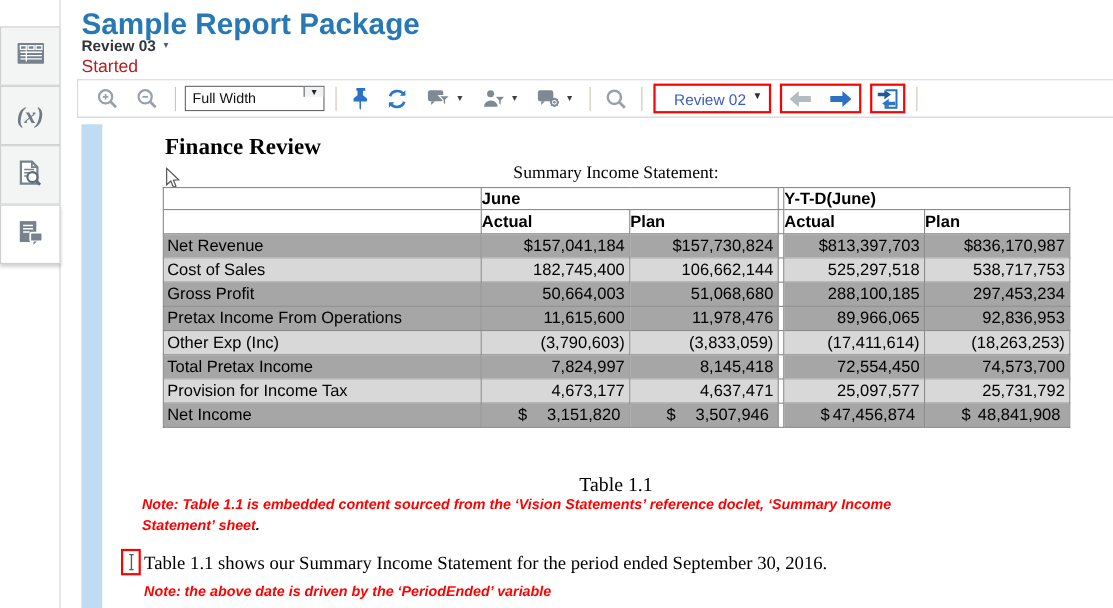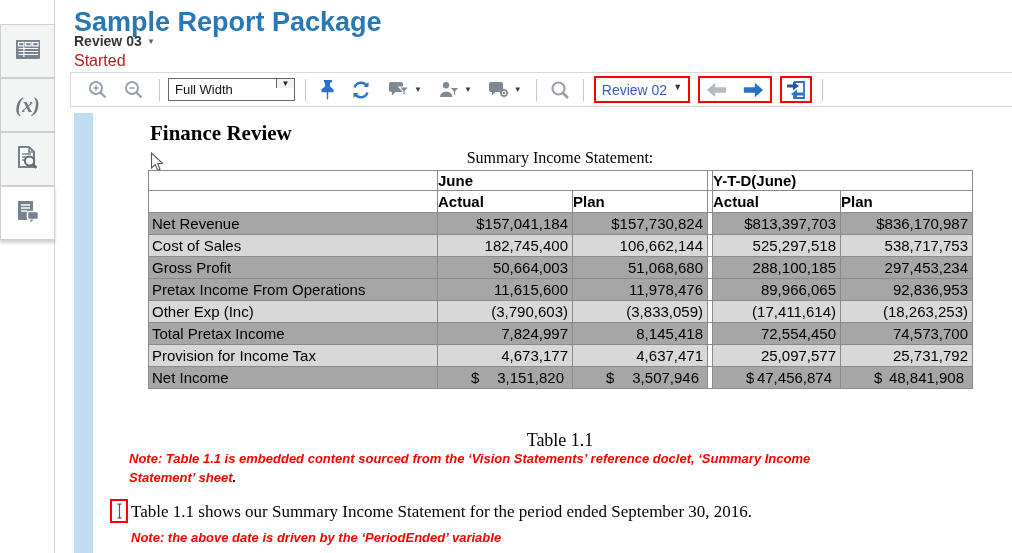--- a/index.html
+++ b/index.html
@@ -26,21 +26,21 @@
              border-top:1px solid #d9d9d9; border-bottom:1px solid #cfcfcf; border-left:1px solid #d9d9d9;
              display:flex; align-items:center; }
   .tb-btn { display:flex; align-items:center; justify-content:center; cursor:pointer; background:none; border:none; padding:0; }
   .tb-sep { width:1px; height:22px; background:#cdc6b6; }
   .combo { width:127px; height:23px; border:1px solid #666; background:#fff; display:flex; align-items:flex-start; cursor:pointer; }
   .combo-label { flex:1; font-size:13px; padding:3px 0 0 6px; color:#111; }
   .combo-btn { width:18px; border-left:1px solid #666; background:#f1f2f3; display:flex; align-items:center; justify-content:center; }
   .combo-btn .caret { font-size:8px; color:#222; }
   .dd-caret { font-size:8px; color:#3c4043; margin-left:4px; }
   .red-box { border:2px solid var(--red,#ff0000); display:flex; align-items:center; padding:2px 6px; height:27px; }
-  .review-sel { font-size:14px; color:var(--link_blue,#3a5bc0); cursor:pointer; display:flex; align-items:flex-start; gap:6px; }
+  .review-sel { font-size:14px; color:var(--link_blue,#3a5bc0); cursor:pointer; display:flex; align-items:flex-start; gap:6px;margin-left:11px; }
   .review-sel .caret { font-size:9px; color:#333; }
 
   
   .blue-strip { position:absolute; left:74px; top:113px; width:19px; height:440px; background:var(--strip_blue,#bfdcf3); }
 
   .doc-heading { position:absolute; left:150px; top:121px; font-family:"Liberation Serif", serif;
                  font-size:21px; font-weight:bold; }
   .table-title { position:absolute; left:148px; top:149px; width:824px; text-align:center;
                  font-family:"Liberation Serif", serif; font-size:16px; }
   .mouse-cursor { position:absolute; left:150px; top:152px; }

